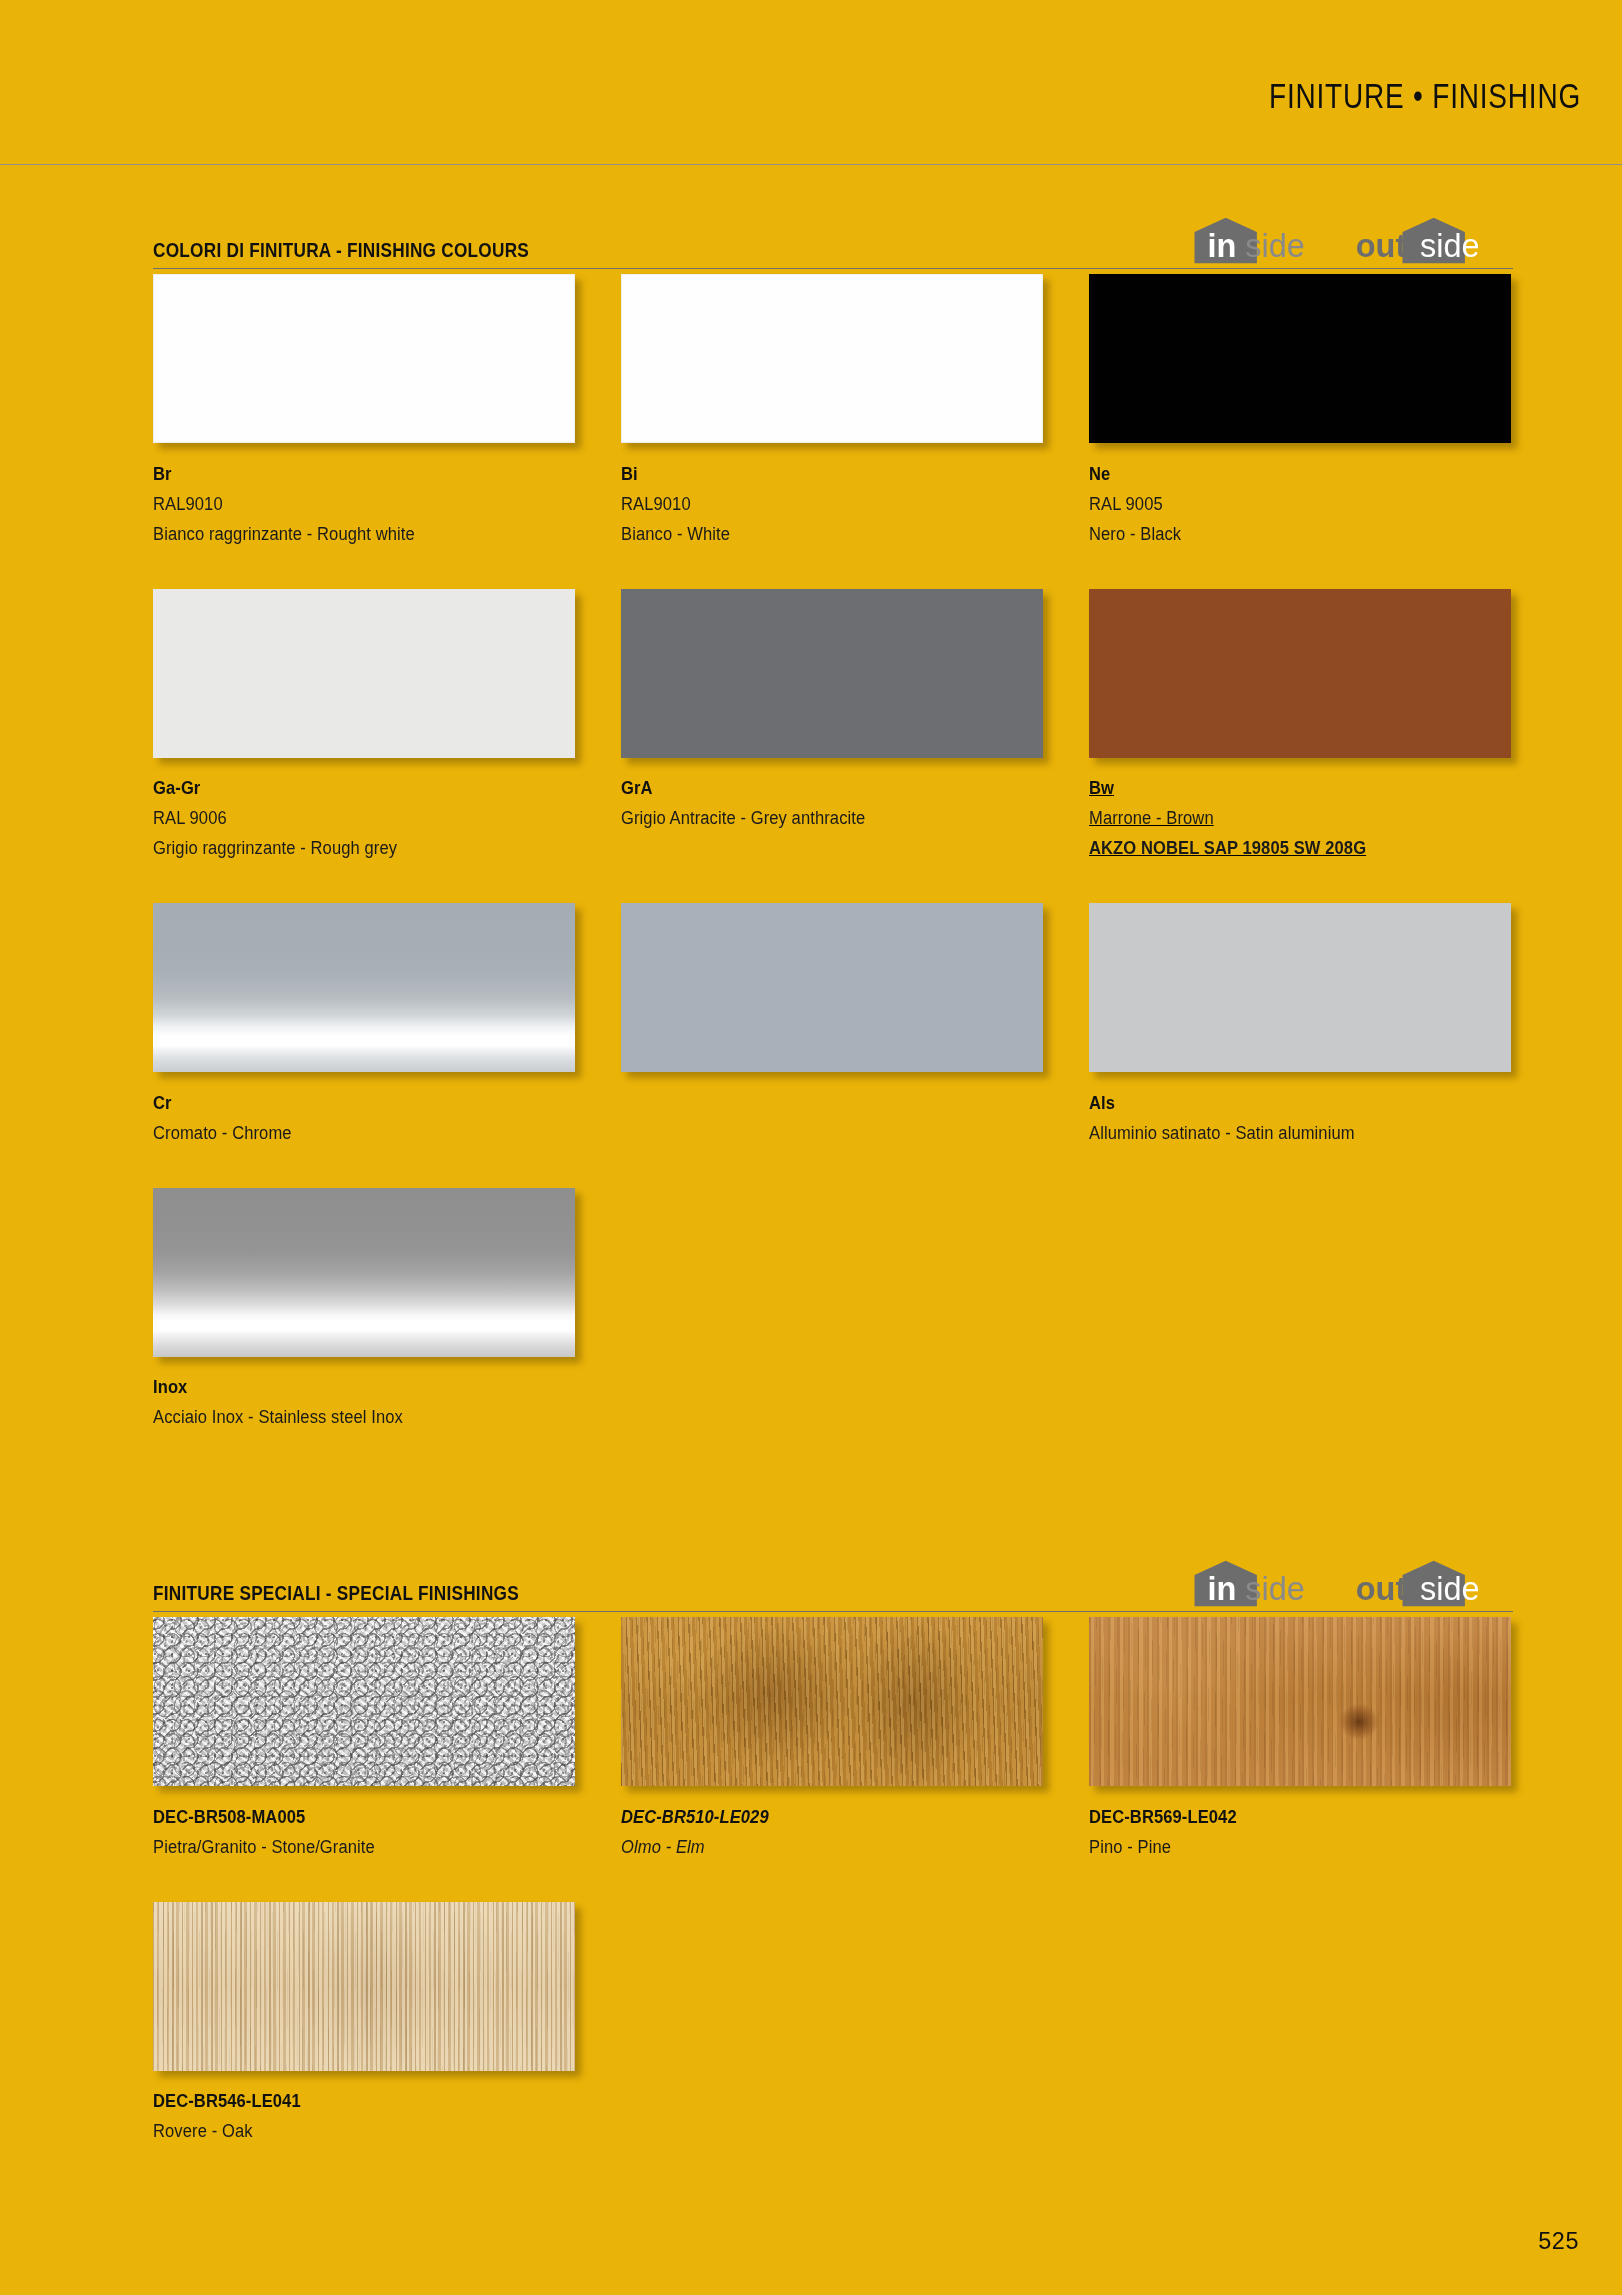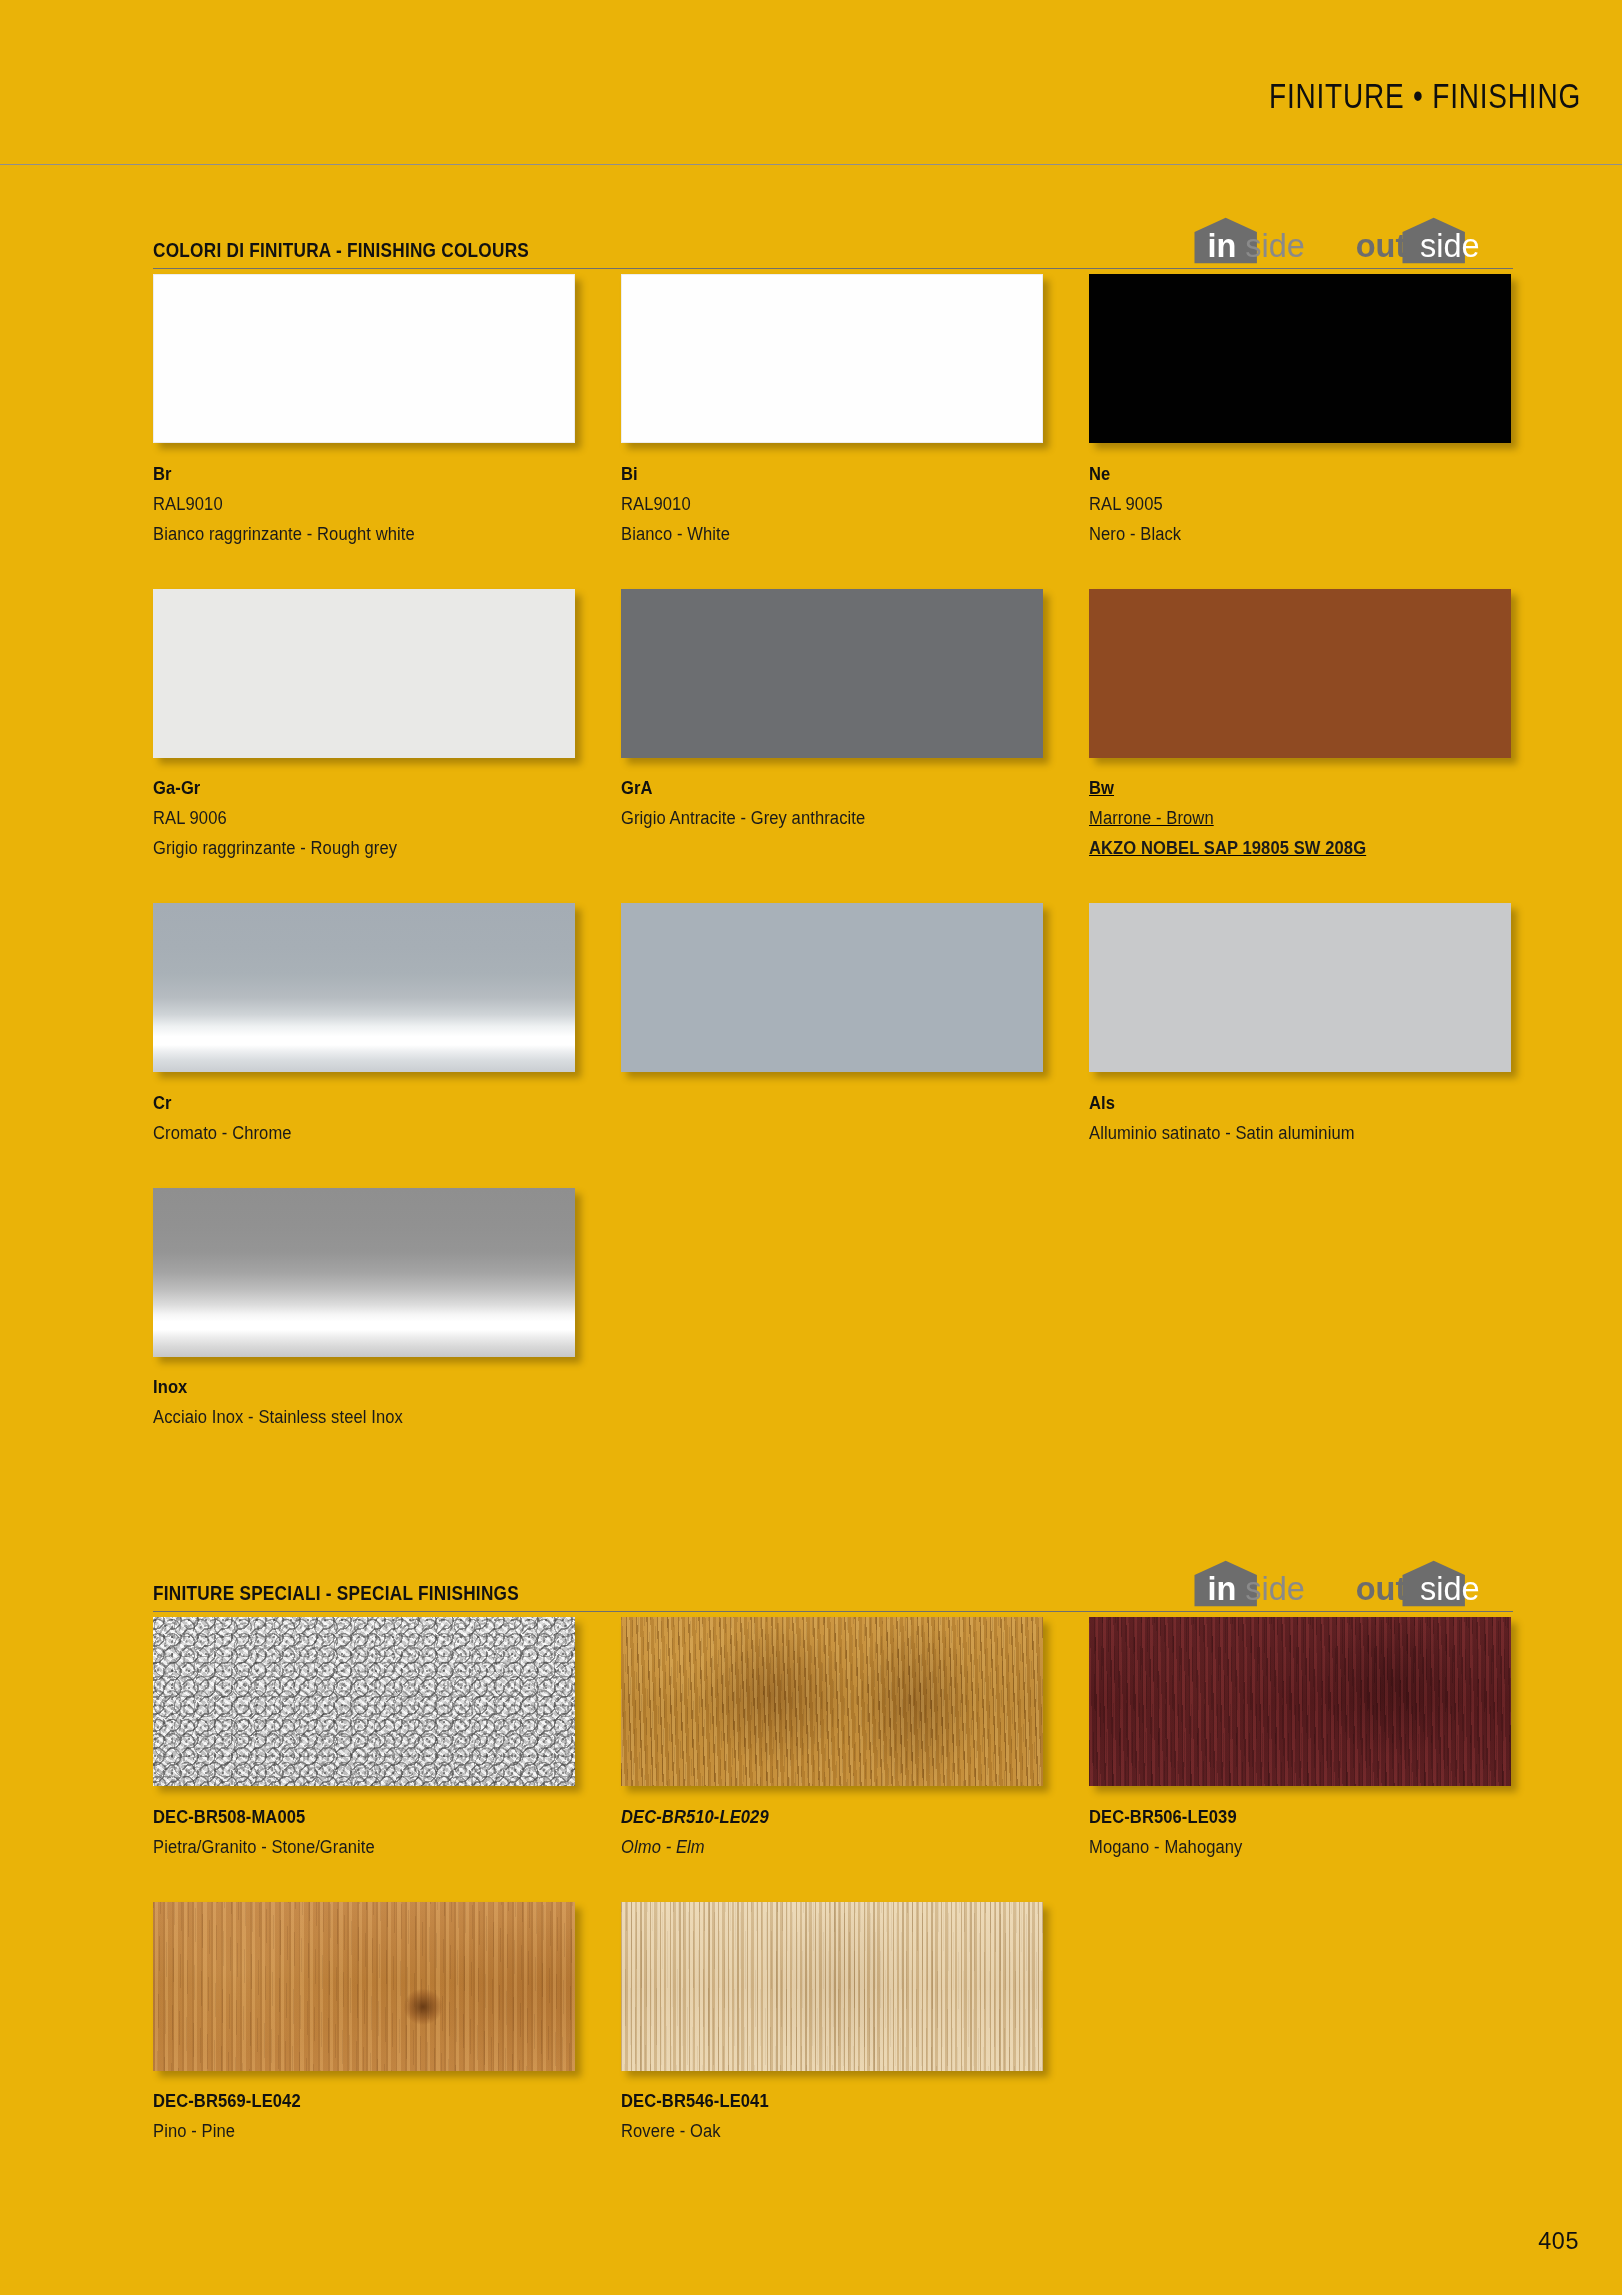--- a/index.html
+++ b/index.html
@@ -403,44 +403,35 @@
           <div class="swatch">
             <div class="fill f-elm"></div>
           </div>
           <div class="caption">
             <div class="cap-code">DEC-BR510-LE029</div>
             <div class="cap-line">Olmo - Elm</div>
           </div>
         </div>
         <div class="cell" style="margin-bottom: 40px;">
           <div class="swatch">
-            <div class="fill f-mahogany"></div>
-          </div>
-          <div class="caption">
-            <div class="cap-code">DEC-BR506-LE039</div>
-            <div class="cap-line">Mogano - Mahogany</div>
-          </div>
-        </div>
-        <div class="cell" style="margin-bottom: 40px;">
-          <div class="swatch">
             <div class="fill f-pine"></div>
           </div>
           <div class="caption">
             <div class="cap-code">DEC-BR569-LE042</div>
             <div class="cap-line">Pino - Pine</div>
           </div>
         </div>
         <div class="cell" style="margin-bottom: 40px;">
           <div class="swatch">
             <div class="fill f-oak"></div>
           </div>
           <div class="caption">
             <div class="cap-code">DEC-BR546-LE041</div>
             <div class="cap-line">Rovere - Oak</div>
           </div>
         </div>
       </div>
   </div>
 
-  <div class="page-number">405</div>
+  <div class="page-number">525</div>
 
 </div>
 
 
 </body></html>

